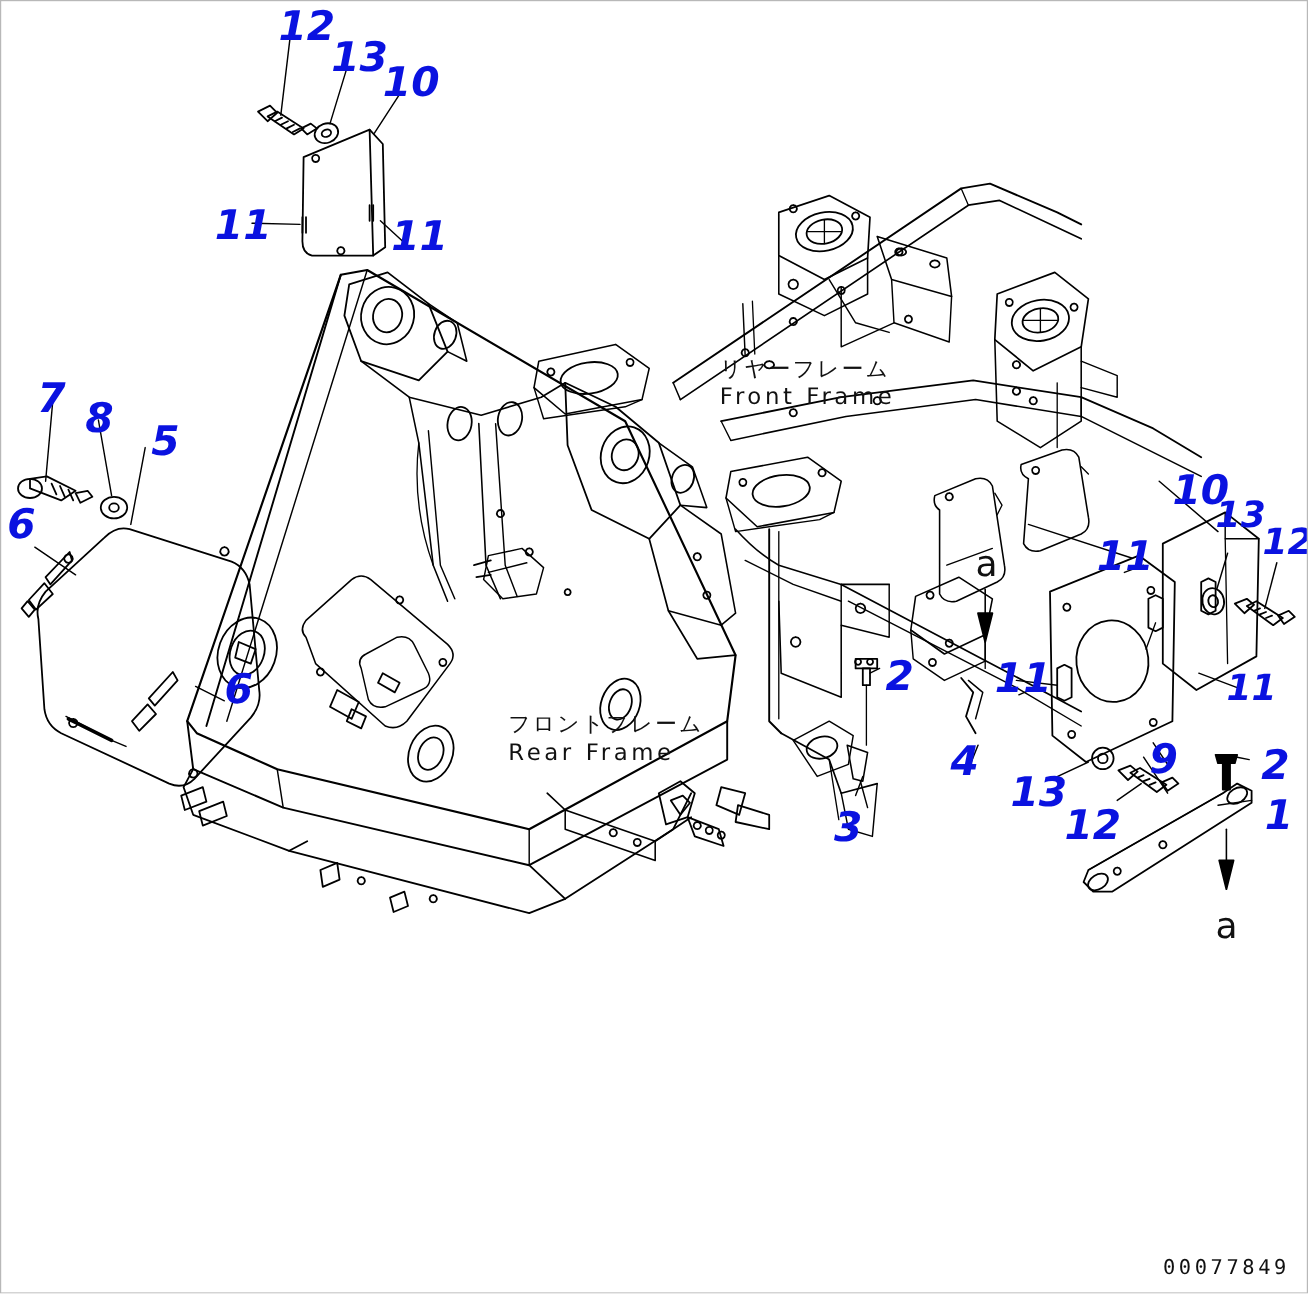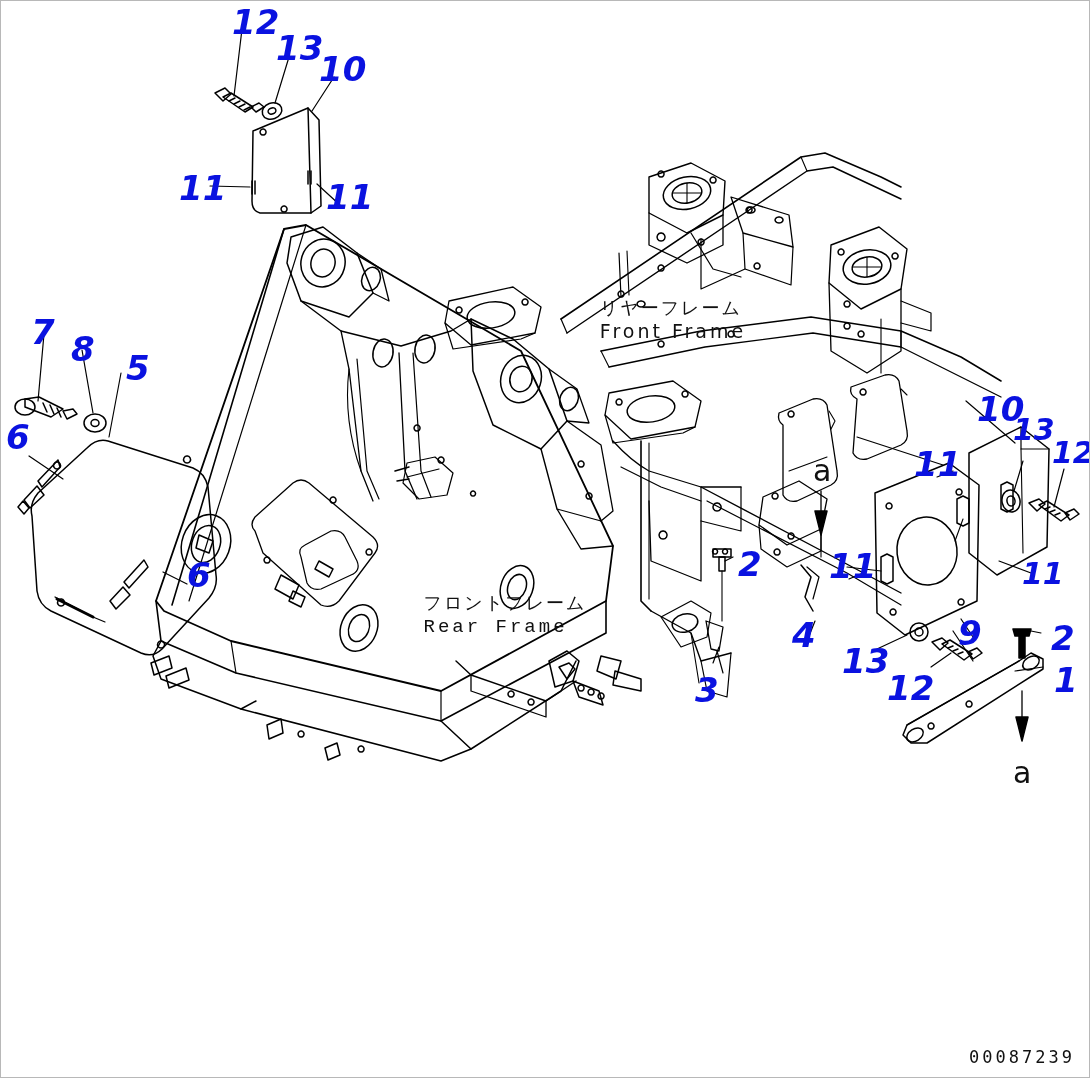--- a/index.html
+++ b/index.html
@@ -424,21 +424,21 @@
       <path d="M806 640 L814 620" stroke-width="1.2"></path>
       <path d="M972 636 L960 618" stroke-width="1.2"></path>
 
     </g>
   </svg>
 
   <div class="frame-label" style="left:672px;top:296px;transform:translate(-50%,0);">
     <span class="jp">リヤーフレーム</span>
     <span class="en">Front Frame</span>
   </div>
-  <div class="frame-label" style="left:504px;top:592px;transform:translate(-50%,0);font-family:Liberation Mono, monospace;">
+  <div class="frame-label" style="left:504px;top:592px;transform:translate(-50%,0);">
     <span class="jp">フロントフレーム</span>
     <span class="en">Rear Frame</span>
   </div>
 
   <div class="ref-a" style="left:812px;top:455px;">a</div>
   <div class="ref-a" style="left:1012px;top:757px;">a</div>
 
   <div id="callout-layer">
       <div class="callout cl-lg" style="left: 231px; top: 4px;">12</div>
       <div class="callout cl-lg" style="left: 275px; top: 30px;">13</div>
@@ -459,15 +459,15 @@
       <div class="callout cl-lg" style="left: 828px; top: 548px;">11</div>
       <div class="callout cl-lg" style="left: 791px; top: 617px;">4</div>
       <div class="callout cl-lg" style="left: 841px; top: 643px;">13</div>
       <div class="callout cl-lg" style="left: 886px; top: 670px;">12</div>
       <div class="callout cl-lg" style="left: 957px; top: 615px;">9</div>
       <div class="callout cl-lg" style="left: 1050px; top: 620px;">2</div>
       <div class="callout cl-lg" style="left: 1053px; top: 662px;">1</div>
       <div class="callout cl-lg" style="left: 694px; top: 672px;">3</div>
     </div>
 
-  <div id="drawing-number">00087239</div>
+  <div id="drawing-number">00077849</div>
 
 </div>
 
 </body></html>

